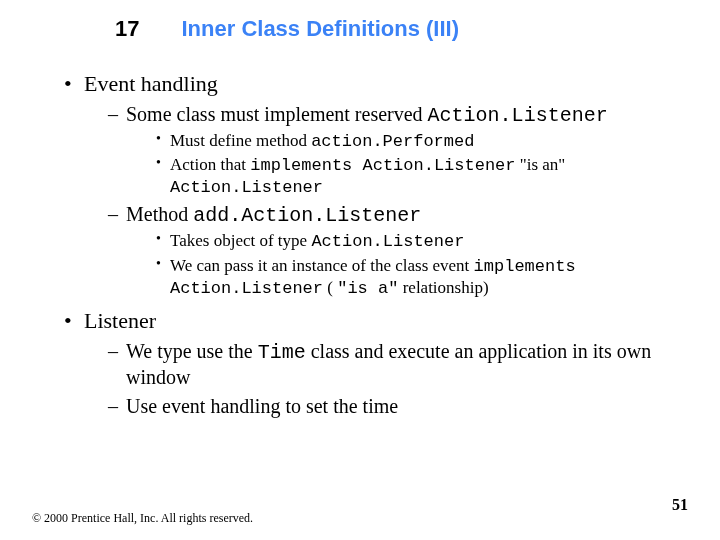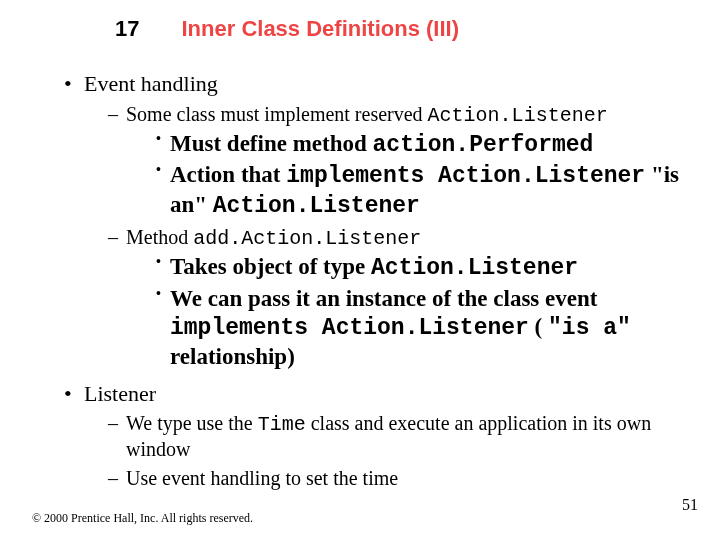--- a/index.html
+++ b/index.html
@@ -29,21 +29,21 @@
     font-family: Arial, Helvetica, sans-serif;
     font-weight: bold;
     font-size: 22px;
     color: #000;
     margin-right: 42px;
   }
   .title-text {
     font-family: Arial, Helvetica, sans-serif;
     font-weight: bold;
     font-size: 22px;
-    color: #ef4444;
+    color: #3b82f6;
   }
   .content {
     padding: 20px 40px 0 60px;
     font-size: 20px;
     line-height: 1.25;
   }
   ul.lvl1 {
     list-style: none;
     margin: 0;
     padding: 0;
@@ -81,22 +81,21 @@
   }
   ul.lvl3 {
     list-style: none;
     margin: 2px 0 0 0;
     padding: 0 0 0 28px;
   }
   ul.lvl3 > li {
     position: relative;
     padding-left: 16px;
     margin: 2px 0;
-    font-size: 23px;
-    font-weight: bold;
+    font-size: 17px;
   }
   ul.lvl3 > li::before {
     content: "•";
     position: absolute;
     left: 2px;
     top: 0;
     font-size: 14px;
   }
   .code {
     font-family: "Courier New", Courier, monospace;
@@ -104,23 +103,24 @@
   .footer {
     position: absolute;
     bottom: 14px;
     left: 32px;
     font-size: 12px;
     font-family: "Times New Roman", Times, serif;
   }
   .pagenum {
     position: absolute;
     bottom: 26px;
-    right: 22px;
+    right: 32px;
     font-size: 16px;
     font-family: "Times New Roman", Times, serif;
+    font-weight: bold;
   }
   .seg { white-space: normal; }
 </style>
 </head>
 <body>
 <div class="slide">
 
   <div class="title-row">
     <span class="title-num">17</span>
     <span class="title-text">Inner Class Definitions (III)</span>

